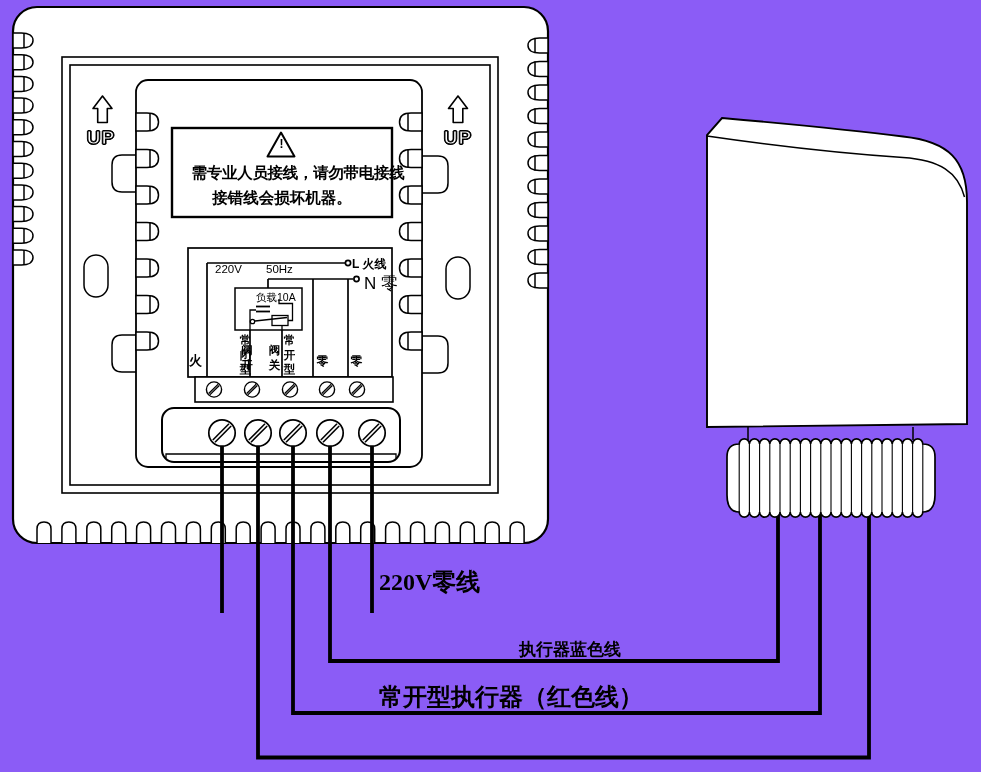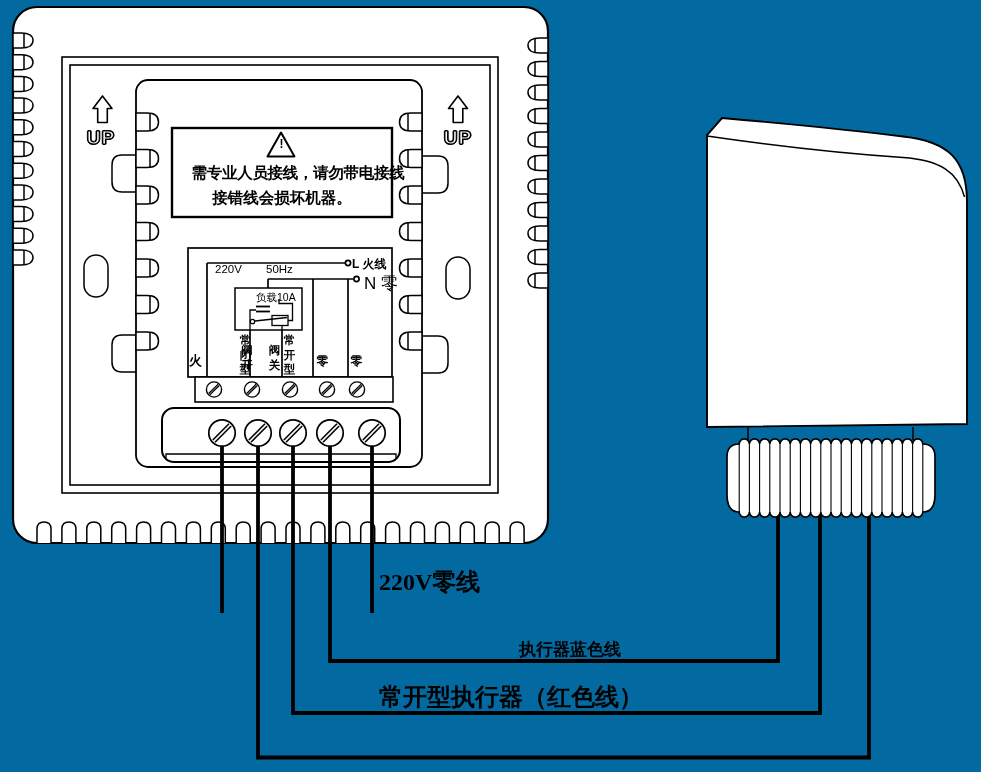--- a/index.html
+++ b/index.html
@@ -1,16 +1,16 @@
 <!DOCTYPE html>
 <html><head>
 <meta charset="utf-8">
 <style>
   html,body{margin:0;padding:0;background:#fff}
-  .stage{position:relative;width:981px;height:772px;background:#0369a1;overflow:hidden;
+  .stage{position:relative;width:981px;height:772px;background:#8b5cf6;overflow:hidden;
          font-family:"Liberation Sans","DejaVu Sans",sans-serif}
   #art{position:absolute;left:0;top:0;width:981px;height:772px;
        stroke:#000;fill:none;stroke-width:1.5}
   .t{position:absolute;white-space:nowrap;color:#000}
   .san{font-family:"Liberation Sans","DejaVu Sans",sans-serif}
   .ser{font-family:"Liberation Serif","DejaVu Serif",serif;font-weight:700}
   .vert{width:14px;white-space:normal;word-break:break-all;line-height:1.27;text-align:center}
   .outl{color:#fff;font-weight:700;letter-spacing:1px;-webkit-text-stroke:1.2px #000;
         text-shadow:-1px 0 #000,1px 0 #000,0 -1px #000,0 1px #000}
   .ctr{text-align:center}

